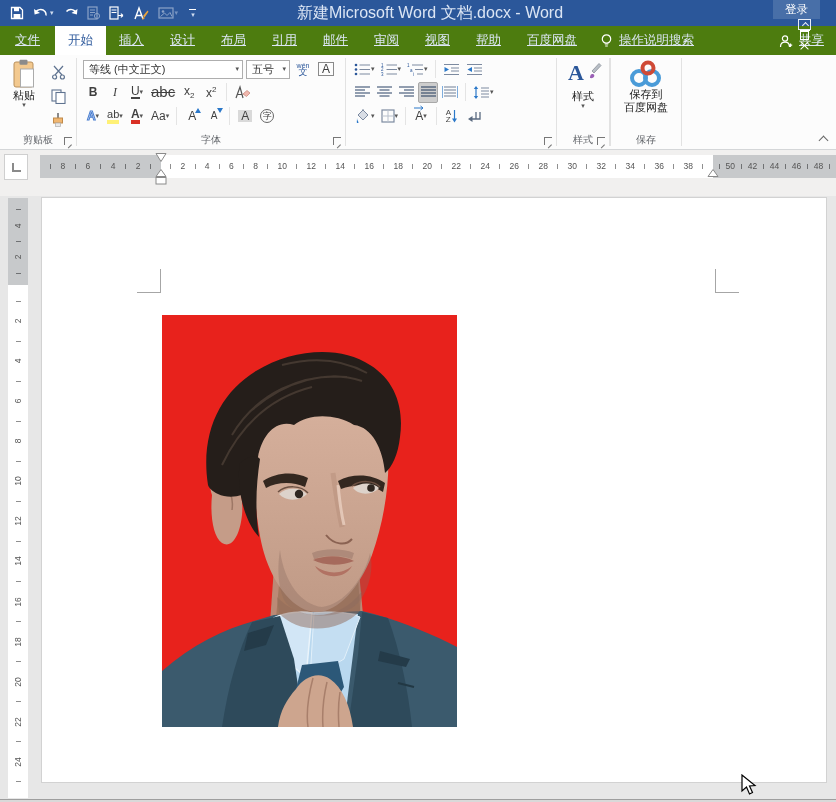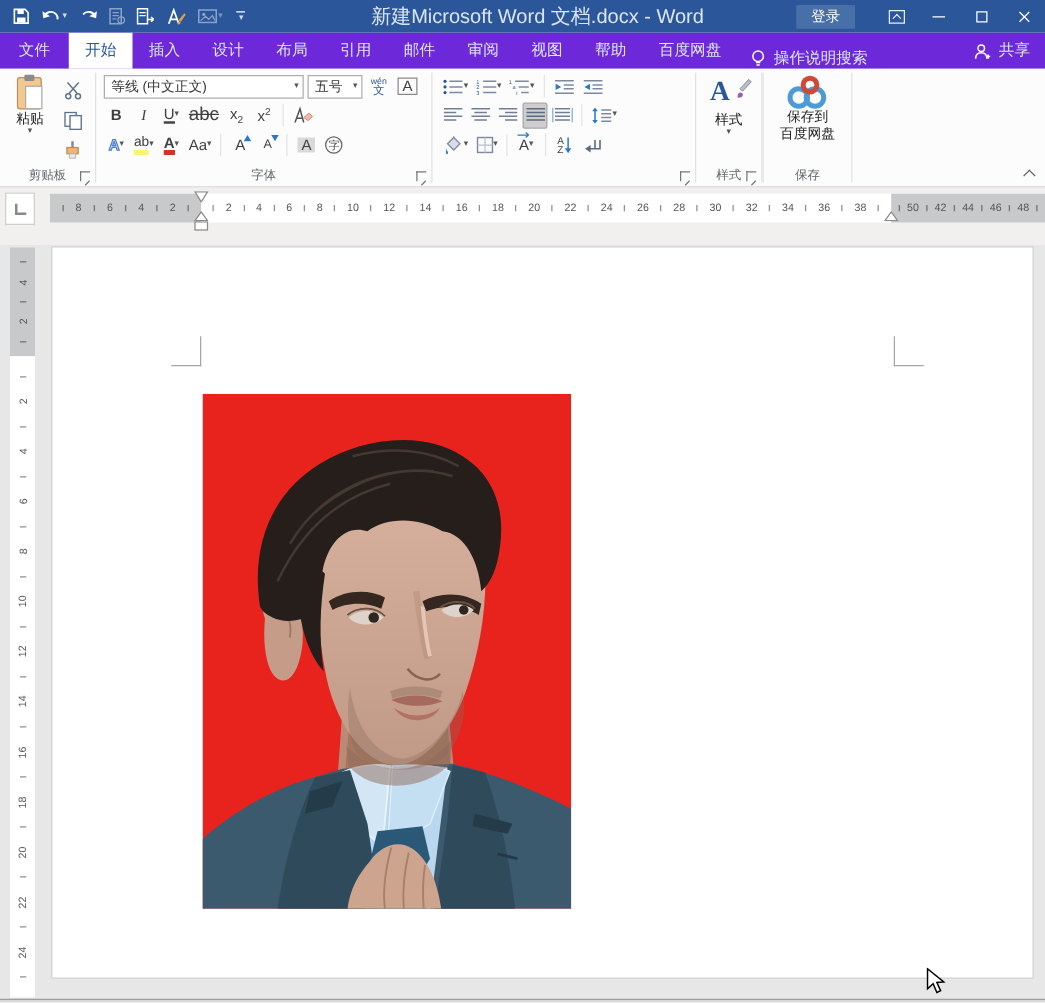--- a/index.html
+++ b/index.html
@@ -8,38 +8,38 @@
 
   
   .titlebar{height:26px;background:#2b579a;display:flex;align-items:center;position:relative;color:#fff;}
   .qat{display:flex;align-items:center;gap:9px;padding-left:10px;z-index:2;}
   .qat .qbtn{display:flex;align-items:center;height:18px;}
   .qat .dim{opacity:.45;}
   .qat .caret{font-size:7px;color:#cfdcf0;margin-left:1px;}
   .customize-qat{display:flex;flex-direction:column;align-items:center;line-height:4px;margin-left:2px;}
   .customize-qat .bar{width:7px;height:1px;background:#fff;margin-bottom:2px;}
   .win-title{position:absolute;left:0;right:0;text-align:center;font-size:16px;color:#dbe5f4;pointer-events:none;z-index:1;margin-left:24px;}
-  .tb-right{margin-left:auto;display:flex;align-items:center;height:100%;z-index:2;}
+  .tb-right{margin-left:auto;display:flex;align-items:center;height:100%;z-index:2;flex-direction:column;}
   .login-btn{background:#486fa8;color:#fff;font-size:11.5px;padding:2px 12px;margin-right:16px;cursor:default;}
   .winbtn{width:34px;height:100%;display:flex;align-items:center;justify-content:center;}
   .ribbon-opt-icon{width:13px;height:11px;border:1px solid #e8eef8;position:relative;}
   .ribbon-opt-icon:after{content:"";position:absolute;left:3.5px;top:3px;width:4px;height:4px;border-left:1px solid #e8eef8;border-top:1px solid #e8eef8;transform:rotate(45deg);}
   .min-glyph{width:10px;height:1px;background:#fff;}
   .max-glyph{width:9px;height:9px;border:1px solid #fff;}
   .close-glyph{position:relative;width:11px;height:11px;}
   .close-glyph:before,.close-glyph:after{content:"";position:absolute;left:5px;top:0;width:1px;height:11px;background:#fff;}
   .close-glyph:before{transform:rotate(45deg);}
   .close-glyph:after{transform:rotate(-45deg);}
 
   
-  .tabrow{height:29px;background:#6d28d9;display:flex;align-items:stretch;color:#dde7f6;font-size:12.5px;}
+  .tabrow{height:29px;background:#4d7c0f;display:flex;align-items:stretch;color:#dde7f6;font-size:12.5px;text-decoration:underline;}
   .tab{padding:0 13px;display:flex;align-items:center;cursor:default;}
   .tab.file-tab{padding:0 15px;}
   .tab.active{background:#fff;color:#2b579a;}
-  .tellme{display:flex;align-items:flex-end;gap:6px;margin-left:10px;}
+  .tellme{display:flex;align-items:center;gap:6px;margin-left:10px;}
   .share{margin-left:auto;display:flex;align-items:center;gap:5px;padding-right:12px;}
 
   
   .ribbon{height:95px;background:#fcfcfc;border-bottom:1px solid #d4d6d8;display:flex;position:relative;font-size:12px;color:#444;}
   .rgroup{position:relative;height:100%;flex:none;}
   .gdiv{width:1px;background:#e2e2e2;margin:3px 0;flex:none;}
   .grp-label{position:absolute;bottom:2px;left:0;right:0;text-align:center;font-size:10px;color:#62656a;}
   .launcher{position:absolute;bottom:4px;right:4px;width:8px;height:8px;border-left:1px solid #777;border-top:1px solid #777;}
   .launcher:after{content:"";position:absolute;right:0;bottom:0;width:5px;height:1px;background:#777;transform:rotate(-45deg);transform-origin:right bottom;}
   .bigbtn{display:flex;flex-direction:column;align-items:center;justify-content:flex-start;cursor:default;}

